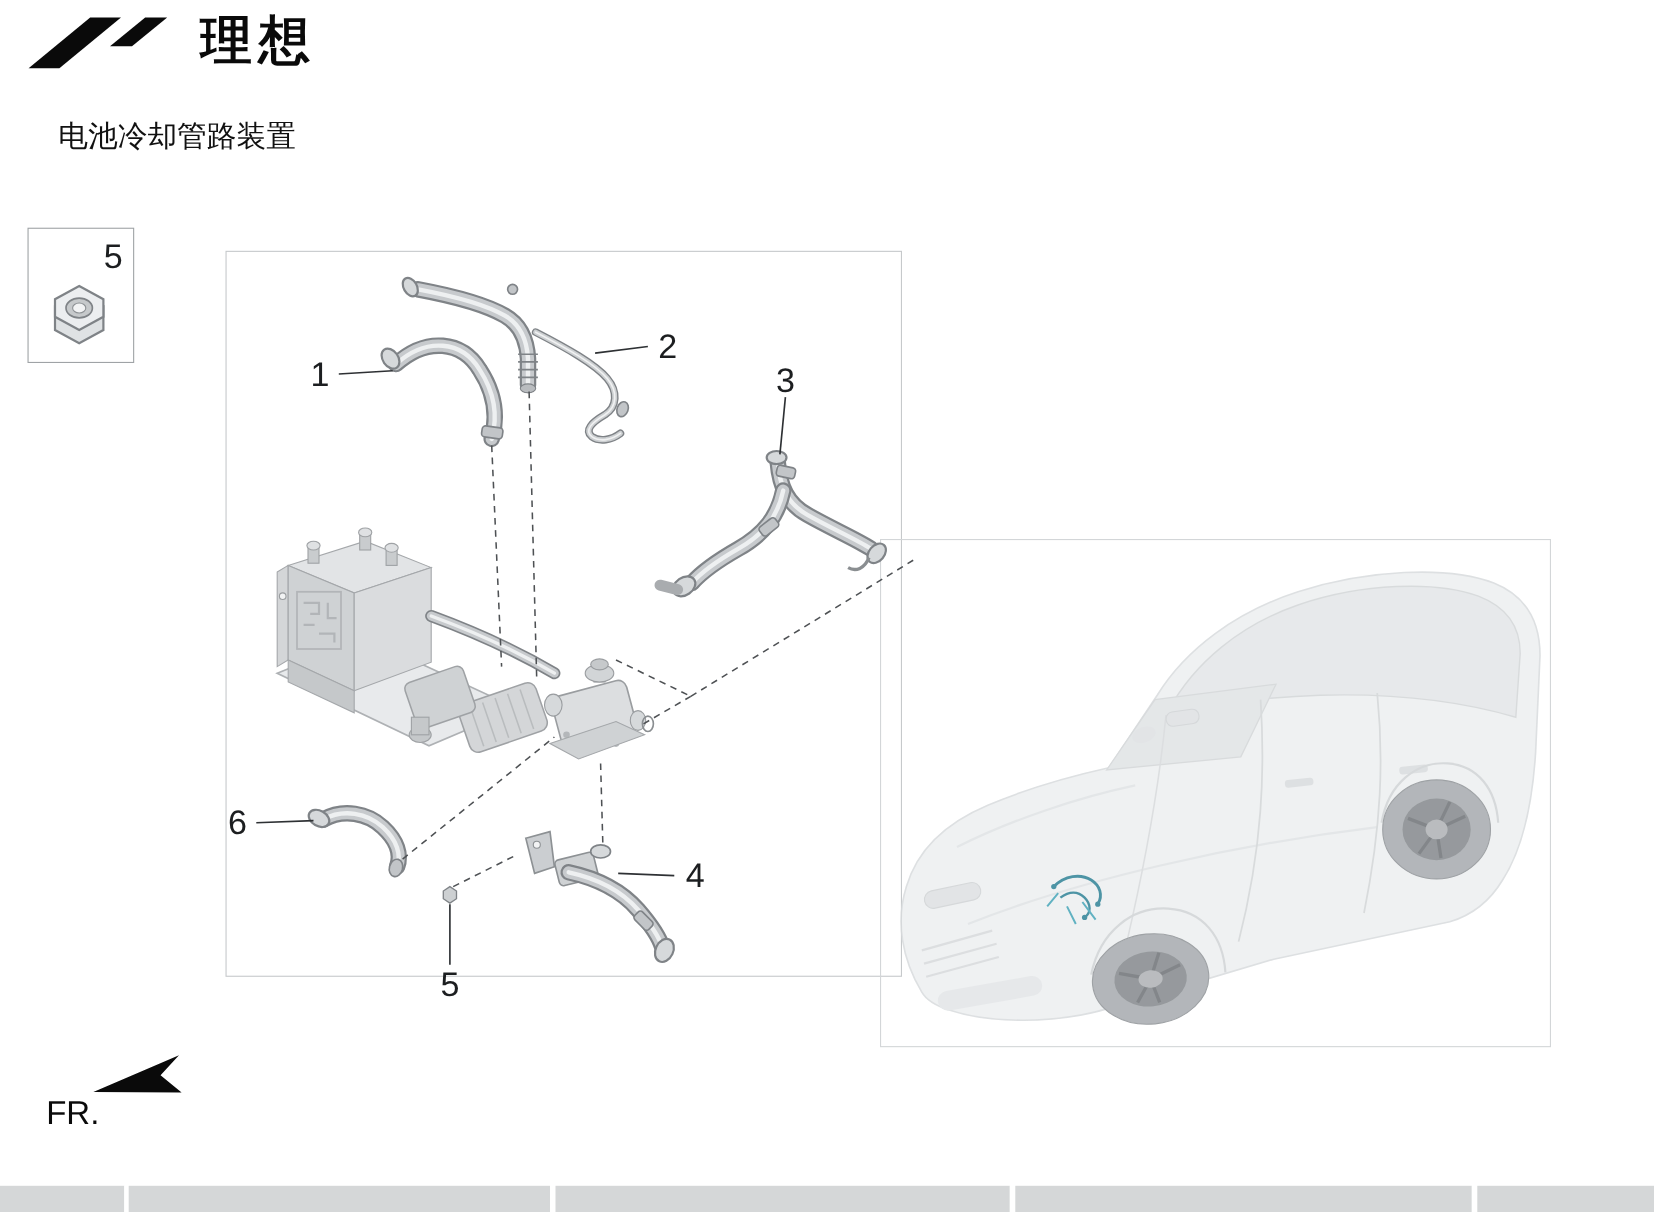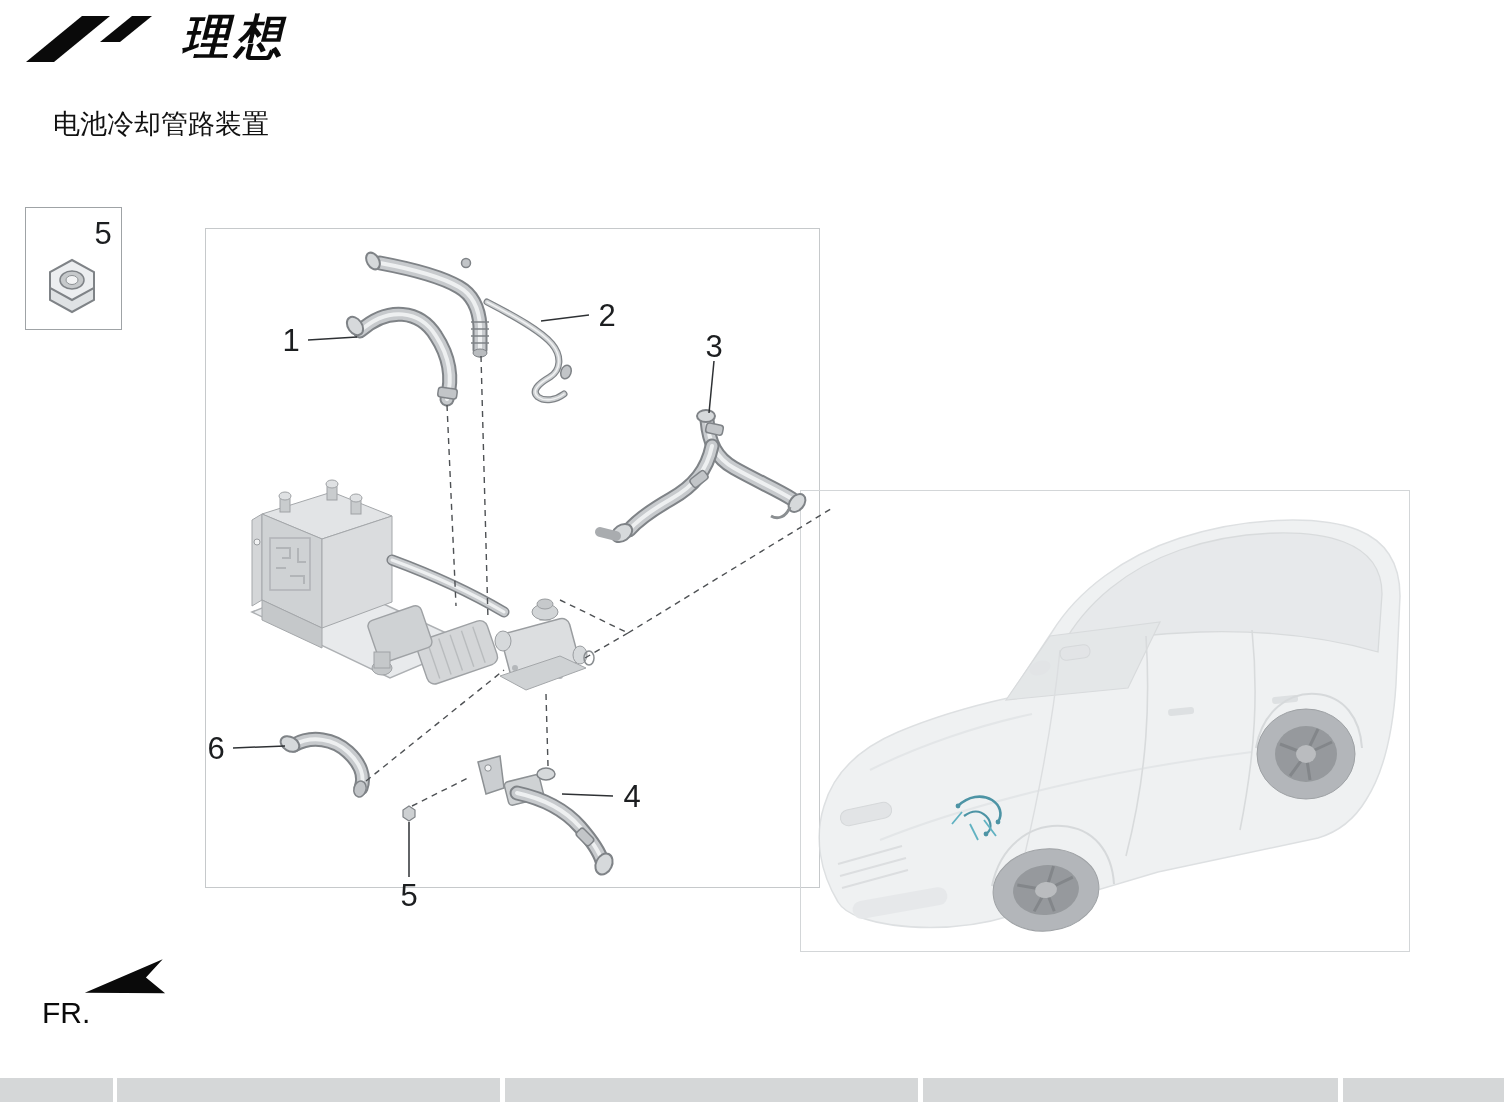--- a/index.html
+++ b/index.html
@@ -1,20 +1,20 @@
 <!DOCTYPE html>
 <html><head>
 <meta charset="utf-8">
 <style>
   * { margin:0; padding:0; box-sizing:border-box; }
   html,body { background:#ffffff; }
   body { font-family:"Liberation Sans","DejaVu Sans",sans-serif; color:#111; }
   .page { position:relative; width:1504px; height:1102px; background:#fff; overflow:hidden; }
 
-  .brand { position:absolute; left:12px; top:6px; display:flex; align-items:center; gap:20px;font-style:italic; }
+  .brand { position:absolute; left:12px; top:6px; display:flex; align-items:center; gap:20px; }
   .brand-mark { width:150px; height:60px; }
   .brand-name { font-size:47px; font-weight:700; letter-spacing:6px; color:#0a0a0a; }
 
   .page-title { position:absolute; left:8px; top:106px; font-size:27px; font-weight:500; color:#111;margin-left:45px; }
 
   .inset-box { position:absolute; left:25px; top:207px; width:97px; height:123px; border:1px solid #9fa3a6; background:#fff; }
   .parts-box { position:absolute; left:205px; top:228px; width:615px; height:660px; border:1px solid #c6c9cb; }
   .car-box   { position:absolute; left:800px; top:490px; width:610px; height:462px; border:1px solid #d3d6d8; }
 
   .art { position:absolute; left:0; top:0; width:1504px; height:1102px; pointer-events:none; }

